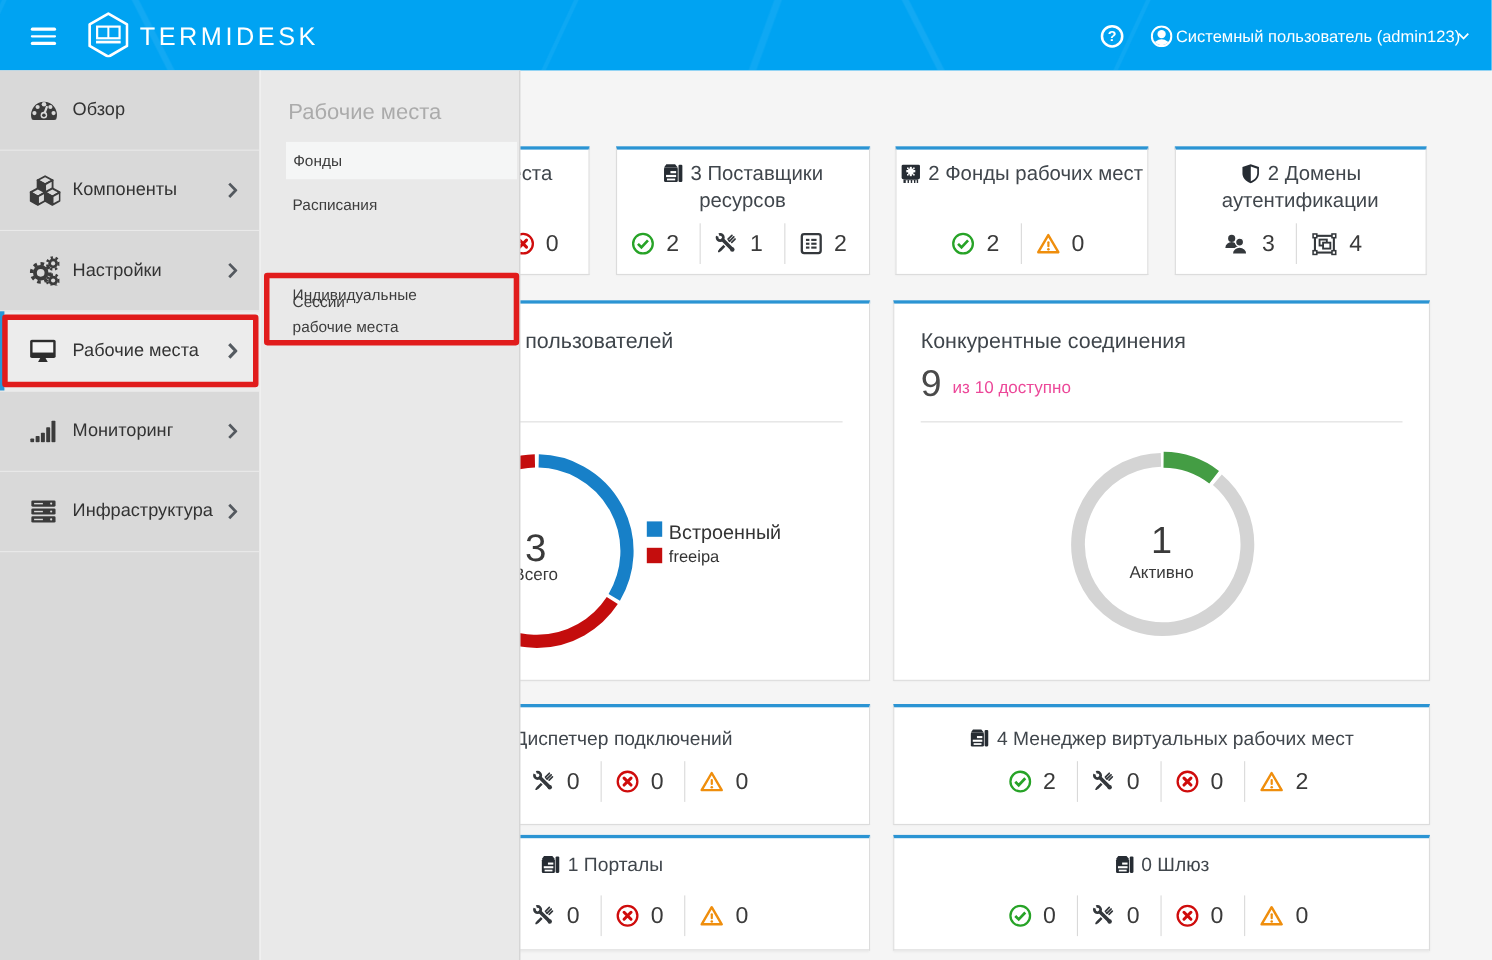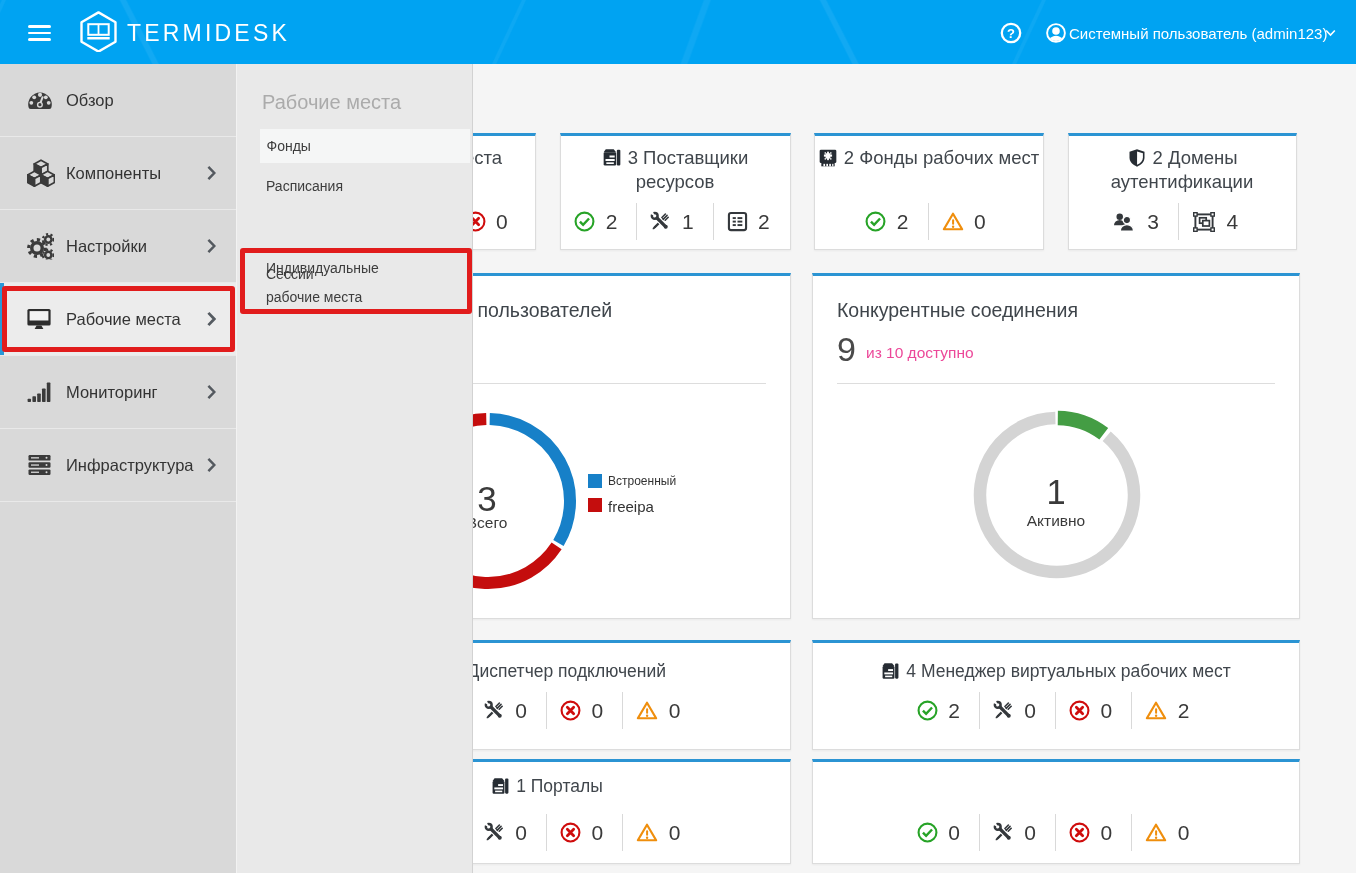--- a/index.html
+++ b/index.html
@@ -387,21 +387,21 @@
 <div class="card" style="left:303px; top:273px; width:488px; height:346px;">
   <div class="chtitle" style="top:23px; left:16px;">Аутентификация пользователей</div>
   <div class="hdiv" style="top:107px;"></div>
   <svg class="abs" style="left:88px; top:129px;" width="192" height="192" viewBox="-96 -96 192 192">
     <path d="M 1.72 -81.98 A 82 82 0 0 1 70.43 41.99" fill="none" stroke="#1780c8" stroke-width="12"></path>
     <path d="M 68.61 44.90 A 82 82 0 1 1 -1.72 -81.98" fill="none" stroke="#c40d0d" stroke-width="12"></path>
   </svg>
   <div class="abs" style="left:103px; top:205px; width:160px; text-align:center; font-size:35px; color:#3a3a3a; line-height:35px; position:absolute;">3</div>
   <div class="abs" style="left:103px; top:238px; width:160px; text-align:center; font-size:15.5px; color:#3a3a3a;">Всего</div>
   <div class="abs" style="left:284px; top:198px; width:14px; height:14px; background:#1780c8;"></div>
-  <div class="abs" style="left:304px; top:198px; font-size:12px; color:#333;">Встроенный</div>
+  <div class="abs" style="left:304px; top:198px; font-size:18px; color:#333;">Встроенный</div>
   <div class="abs" style="left:284px; top:222px; width:14px; height:14px; background:#c40d0d;"></div>
   <div class="abs" style="left:304px; top:222px; font-size:15px; color:#333;">freeipa</div>
 </div>
 
 <div class="card" style="left:812px; top:273px; width:488px; height:346px;">
   <div class="chtitle" style="top:23px;">Конкурентные соединения</div>
   <div class="abs" style="left:24px; top:54px; font-size:34px; color:#4a4a4a;">9</div>
   <div class="abs" style="left:53px; top:68px; font-size:15.5px; color:#ec4899;">из 10 доступно</div>
   <div class="hdiv" style="top:107px;"></div>
   <svg class="abs" style="left:152px; top:127px;" width="184" height="184" viewBox="-92 -92 184 184">
@@ -574,20 +574,32 @@
           <path d="M12 3 L22 20 L2 20 Z" fill="none" stroke="#ef8e0d" stroke-width="2.4" stroke-linejoin="round"></path>
           <rect x="11" y="9" width="2.2" height="6" rx="1" fill="#ef8e0d"></rect>
           <circle cx="12.1" cy="17.2" r="1.3" fill="#ef8e0d"></circle>
         </svg>
         <span class="num">0</span>
       </div>
   </div>
 </div>
 
 <div class="card" style="left:812px; top:759px; width:488px; height:105px;">
+  <div class="ctitle" style="margin-top:12px; font-size:17.5px;"><svg width="19" height="19" viewBox="0 0 24 24">
+        <g fill="#262c33">
+          <rect x="2" y="5" width="15" height="16" rx="1.5"></rect>
+          <path d="M4.5 1.5 h9.5 l3 3.5 h-15 z"></path>
+          <rect x="17.8" y="2" width="4.2" height="19" rx="1.3"></rect>
+        </g>
+        <g fill="#fff">
+          <rect x="9" y="9" width="6.2" height="2.4"></rect>
+          <rect x="4.2" y="13.2" width="11" height="2.4"></rect>
+          <rect x="5.2" y="17.2" width="9" height="2"></rect>
+        </g>
+      </svg>0 Шлюз</div>
   <div class="counters" style="top:52px;">
     <div class="cnt">
         <svg width="21" height="21" viewBox="0 0 24 24">
           <circle cx="12" cy="12" r="10.2" fill="none" stroke="#27a327" stroke-width="2.4"></circle>
           <path d="M6.8 12.2 L10.4 15.8 L17.2 8.6" fill="none" stroke="#27a327" stroke-width="2.8"></path>
         </svg>
         <span class="num">0</span>
       </div>
     <div class="cnt">
         <svg width="21" height="21" viewBox="0 0 24 24">

